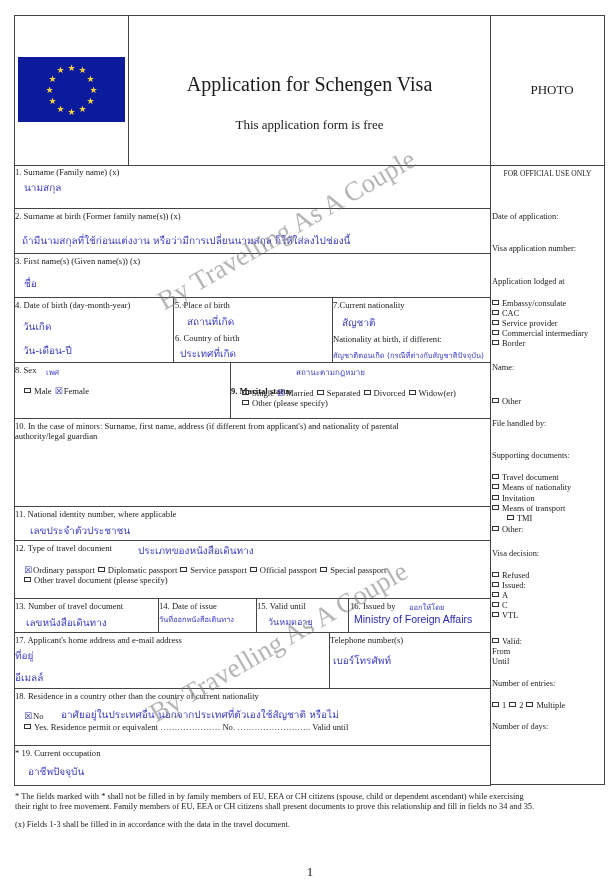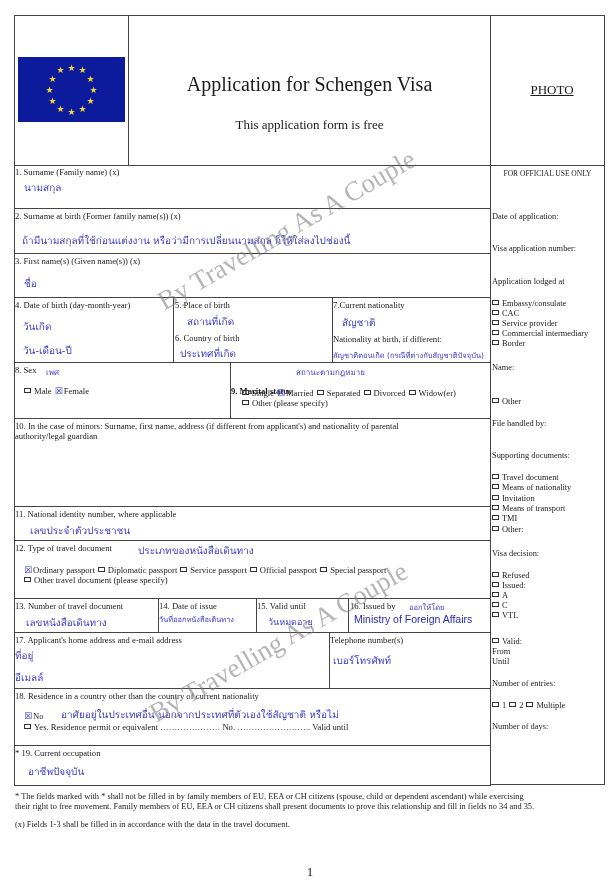--- a/index.html
+++ b/index.html
@@ -33,21 +33,21 @@
     <span class="star" style="left: 38.5px; top: 47.5526px;">★</span>
     <span class="star" style="left: 30.4474px; top: 39.5px;">★</span>
     <span class="star" style="left: 27.5px; top: 28.5px;">★</span>
     <span class="star" style="left: 30.4474px; top: 17.5px;">★</span>
     <span class="star" style="left: 38.5px; top: 9.44744px;">★</span>
   </div>
 <div class="box" style="left:128px;top:15px;width:363px;height:151px;"></div>
 <div class="abs" style="left:128px;top:73px;width:363px;text-align:center;font-size:20px;">Application for Schengen Visa</div>
 <div class="abs" style="left:128px;top:117px;width:363px;text-align:center;font-size:13px;">This application form is free</div>
 <div class="box" style="left:490px;top:15px;width:115px;height:151px;"></div>
-<div class="abs" style="left:490px;top:82px;width:124px;text-align:center;font-size:13px;text-decoration:underline;">PHOTO</div>
+<div class="abs" style="left:490px;top:82px;width:124px;text-align:center;font-size:13px;">PHOTO</div>
 
 <div class="box" style="left:490px;top:165px;width:115px;height:620px;"></div>
 <div class="abs" style="left:490px;top:169px;width:115px;text-align:center;font-size:7.5px;font-variant:small-caps;">FOR OFFICIAL USE ONLY</div>
 <div class="off" style="top:212px;">Date of application:</div>
 <div class="off" style="top:244px;">Visa application number:</div>
 <div class="off" style="top:277px;">Application lodged at</div>
 <div id="lodged-list">
     <div class="off" style="top: 299px;"><span class="cb"></span><span>Embassy/consulate</span></div>
     <div class="off" style="top: 309px;"><span class="cb"></span><span>CAC</span></div>
     <div class="off" style="top: 319px;"><span class="cb"></span><span>Service provider</span></div>
@@ -56,21 +56,21 @@
   </div>
 <div class="off" style="top:363px;">Name:</div>
 <div class="off" style="top:397px;"><span class="cb"></span><span>Other</span></div>
 <div class="off" style="top:419px;">File handled by:</div>
 <div class="off" style="top:451px;">Supporting documents:</div>
 <div id="support-list">
     <div class="off" style="top: 473px;"><span class="cb"></span><span>Travel document</span></div>
     <div class="off" style="top: 483.3px;"><span class="cb"></span><span>Means of nationality</span></div>
     <div class="off" style="top: 493.6px;"><span class="cb"></span><span>Invitation</span></div>
     <div class="off" style="top: 503.9px;"><span class="cb"></span><span>Means of transport</span></div>
-    <div class="off" style="top: 514.2px;"><span class="cb"></span><span>TMI</span></div>
+    <div class="off" style="top: 514.2px; padding-left: 15px;"><span class="cb"></span><span>TMI</span></div>
     <div class="off" style="top: 524.5px;"><span class="cb"></span><span>Other:</span></div>
   </div>
 <div class="off" style="top:549px;">Visa decision:</div>
 <div id="decision-list">
     <div class="off" style="top: 571px;"><span class="cb"></span><span>Refused</span></div>
     <div class="off" style="top: 581px;"><span class="cb"></span><span>Issued:</span></div>
     <div class="off" style="top: 591px;"><span class="cb"></span><span>A</span></div>
     <div class="off" style="top: 601px;"><span class="cb"></span><span>C</span></div>
     <div class="off" style="top: 611px;"><span class="cb"></span><span>VTL</span></div>
   </div>

